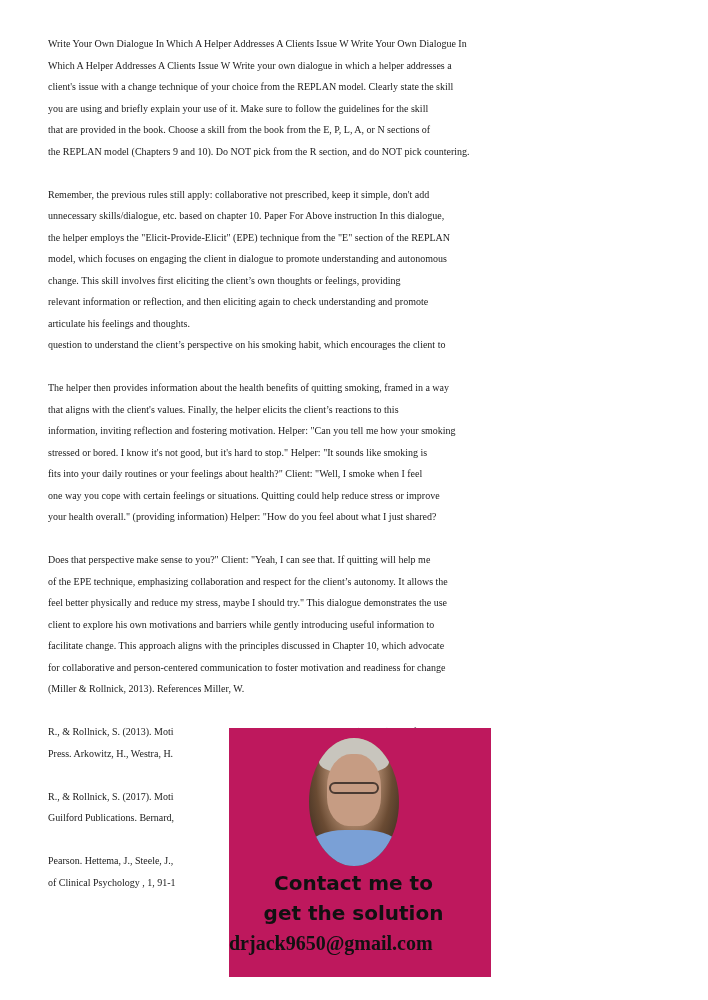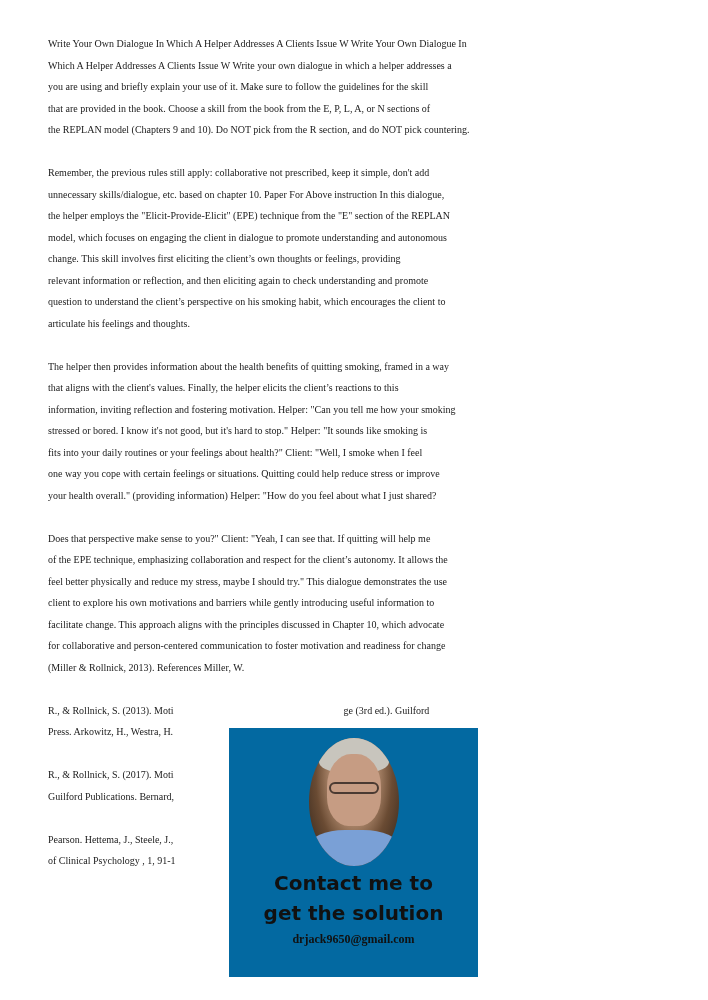--- a/index.html
+++ b/index.html
@@ -5,60 +5,62 @@
   html, body { margin: 0; padding: 0; background: #ffffff; }
   body { width: 708px; height: 1000px; position: relative; overflow: hidden; }
   .page {
     position: absolute; left: 48px; top: 33px; width: 620px;
     font-family: Liberation Serif, serif; font-size: 10px; line-height: 21.5px; color: #1a1a1a;
   }
   .para { margin: 0 0 21.5px 0; }
   .line { display: block; white-space: nowrap; }
   .promo {
     position: absolute; left: 229px; top: 728px; width: 249px; height: 249px;
-    background: #0369a1;
+    background: #be185d;
+    padding-left: 13px;
   }
   .portrait {
     position: absolute; left: 80px; top: 10px; width: 90px; height: 128px;
     border-radius: 50%; overflow: hidden;
     background: radial-gradient(ellipse at 50% 30%, #c9a88d 0%, #b08a6e 35%, #6a4b33 60%, #2a2018 100%);
   }
   .portrait .hair { position:absolute; left:10px; top:0; width:70px; height:34px; border-radius:50% 50% 30% 30%; background:#c8c5bd; }
   .portrait .face { position:absolute; left:18px; top:16px; width:54px; height:72px; border-radius:45% 45% 40% 40%; background:#c69c83; }
   .portrait .glasses { position:absolute; left:20px; top:44px; width:50px; height:12px; border:2px solid #4a3a32; border-radius:6px; box-sizing:border-box; }
   .portrait .shirt { position:absolute; left:0; top:92px; width:90px; height:40px; background:#7aa0d6; border-radius:40% 40% 0 0; }
   .promo-title {
     position: absolute; left: 0; top: 140px; width: 249px; text-align: center;
     font-family: "DejaVu Sans", sans-serif; font-weight: bold; font-size: 20px; line-height: 30px; color: #111;
   }
   .promo-email {
-    position: absolute; left: 0; top: 204px; width: 249px; text-align: center;
-    font-family: "Liberation Serif", serif; font-weight: bold; font-size: 12px; color: #111;
+    position: absolute; left: 0; top: 204px; width: 249px; text-align: left;
+    font-family: "Liberation Serif", serif; font-weight: bold; font-size: 20px; color: #111;
   }
 </style>
 </head>
 <body>
 
 <div class="page">
   <p class="para">
     <span class="line">Write Your Own Dialogue In Which A Helper Addresses A Clients Issue W Write Your Own Dialogue In</span>
     <span class="line">Which A Helper Addresses A Clients Issue W Write your own dialogue in which a helper addresses a</span>
+    <span class="line">client's issue with a change technique of your choice from the REPLAN model. Clearly state the skill</span>
     <span class="line">you are using and briefly explain your use of it. Make sure to follow the guidelines for the skill</span>
     <span class="line">that are provided in the book. Choose a skill from the book from the E, P, L, A, or N sections of</span>
     <span class="line">the REPLAN model (Chapters 9 and 10). Do NOT pick from the R section, and do NOT pick countering.</span>
   </p>
   <p class="para">
     <span class="line">Remember, the previous rules still apply: collaborative not prescribed, keep it simple, don't add</span>
     <span class="line">unnecessary skills/dialogue, etc. based on chapter 10. Paper For Above instruction In this dialogue,</span>
     <span class="line">the helper employs the "Elicit-Provide-Elicit" (EPE) technique from the "E" section of the REPLAN</span>
     <span class="line">model, which focuses on engaging the client in dialogue to promote understanding and autonomous</span>
     <span class="line">change. This skill involves first eliciting the client’s own thoughts or feelings, providing</span>
     <span class="line">relevant information or reflection, and then eliciting again to check understanding and promote</span>
+    <span class="line">articulate his feelings and thoughts.</span>
     <span class="line">question to understand the client’s perspective on his smoking habit, which encourages the client to</span>
-    <span class="line">articulate his feelings and thoughts.</span>
   </p>
   <p class="para">
     <span class="line">The helper then provides information about the health benefits of quitting smoking, framed in a way</span>
     <span class="line">that aligns with the client's values. Finally, the helper elicits the client’s reactions to this</span>
     <span class="line">information, inviting reflection and fostering motivation. Helper: "Can you tell me how your smoking</span>
     <span class="line">stressed or bored. I know it's not good, but it's hard to stop." Helper: "It sounds like smoking is</span>
     <span class="line">fits into your daily routines or your feelings about health?" Client: "Well, I smoke when I feel</span>
     <span class="line">one way you cope with certain feelings or situations. Quitting could help reduce stress or improve</span>
     <span class="line">your health overall." (providing information) Helper: "How do you feel about what I just shared?</span>
   </p>

